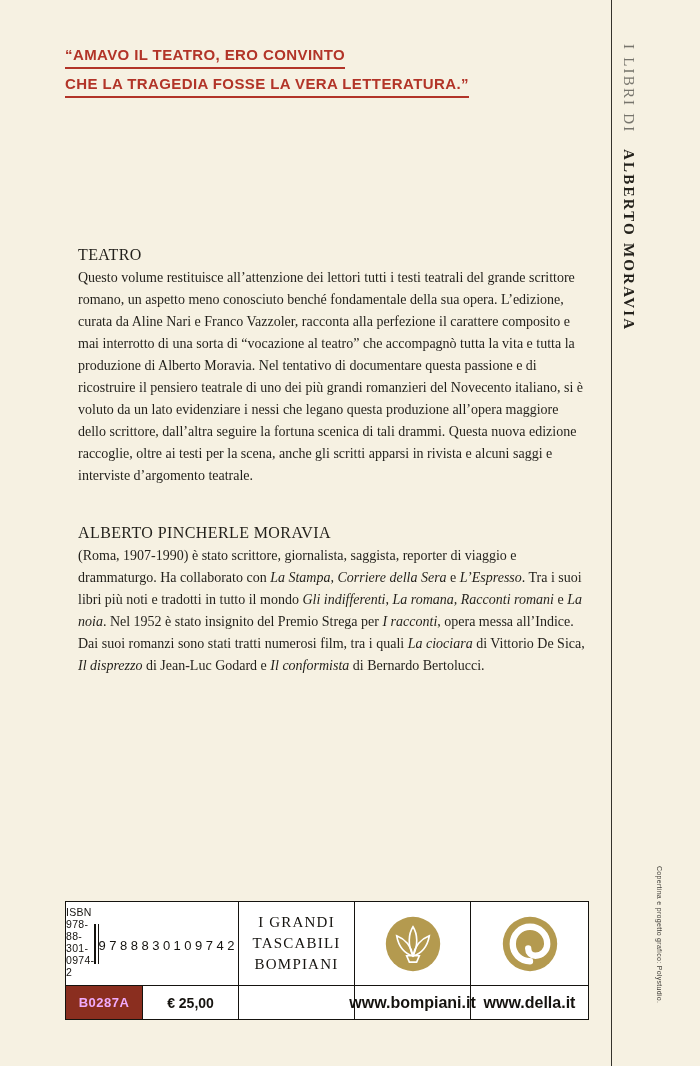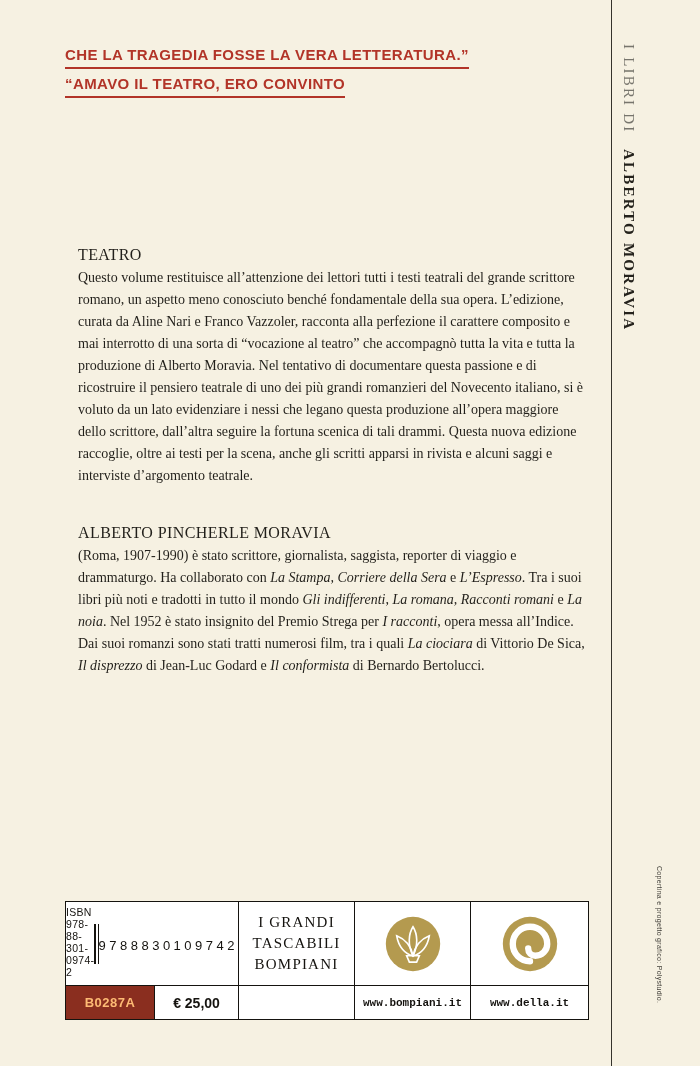--- a/index.html
+++ b/index.html
@@ -118,23 +118,23 @@
       #15130f 6px, #15130f 9px,
       #ffffff 9px, #ffffff 11px,
       #15130f 11px, #15130f 12px,
       #ffffff 12px, #ffffff 14px,
       #15130f 14px, #15130f 16px,
       #ffffff 16px, #ffffff 19px);
   }
   .ean { font-size: 13px; letter-spacing: 3.5px; margin-top: 3px; }
   .code-row { display: flex; align-items: stretch; padding: 0; }
   .code-badge {
-    width: 88px;
+    width: 76px;
     background: #8a2e1f;
-    color: #fdba74;
+    color: #f0abfc;
     font-weight: bold;
     font-size: 13px;
     letter-spacing: 0.5px;
     display: flex;
     align-items: center;
     justify-content: center;
   }
   .price {
     flex: 1;
     border-left: 1px solid #15130f;
@@ -144,43 +144,43 @@
     font-weight: bold;
     font-size: 14px;
   }
   .publisher {
     font-family: "Liberation Serif", serif;
     font-size: 15px;
     letter-spacing: 1.2px;
     line-height: 21px;
     text-align: center;
   }
-  .url { font-size: 11px; font-weight: bold; font-family: Liberation Mono, monospace; }
+  .url { font-size: 16px; font-weight: bold; }
   .logo-circle svg { display: block; }
 
   
   .credits {
     position: absolute;
     left: 656px;
     top: 866px;
     writing-mode: vertical-rl;
     font-family: "Liberation Sans", sans-serif;
     font-size: 7px;
     letter-spacing: 0.3px;
     color: #44423c;
   }
 </style>
 </head>
 <body>
 
 <div class="page">
 
   <div class="quote">
+    <span class="quote-line">“AMAVO IL TEATRO, ERO CONVINTO</span>
     <span class="quote-line">CHE LA TRAGEDIA FOSSE LA VERA LETTERATURA.”</span>
-    <span class="quote-line">“AMAVO IL TEATRO, ERO CONVINTO</span>
   </div>
 
   <div class="spine-rule"></div>
 
   <div class="spine">
     <span class="spine-prefix">I LIBRI DI</span>
     <span class="spine-author">ALBERTO MORAVIA</span>
   </div>
 
   <div class="main">

